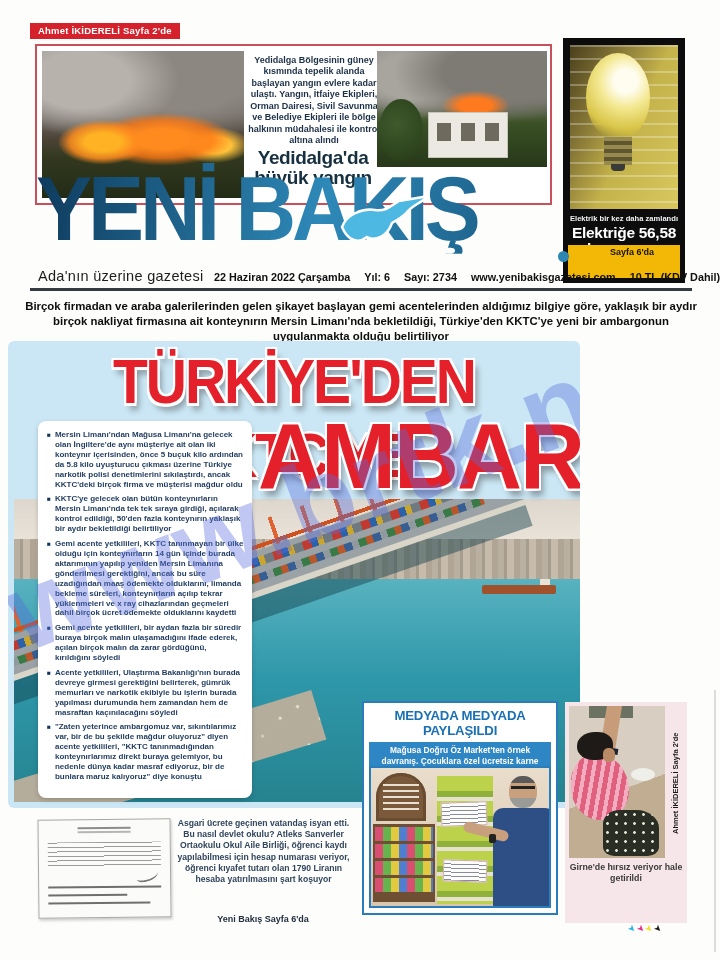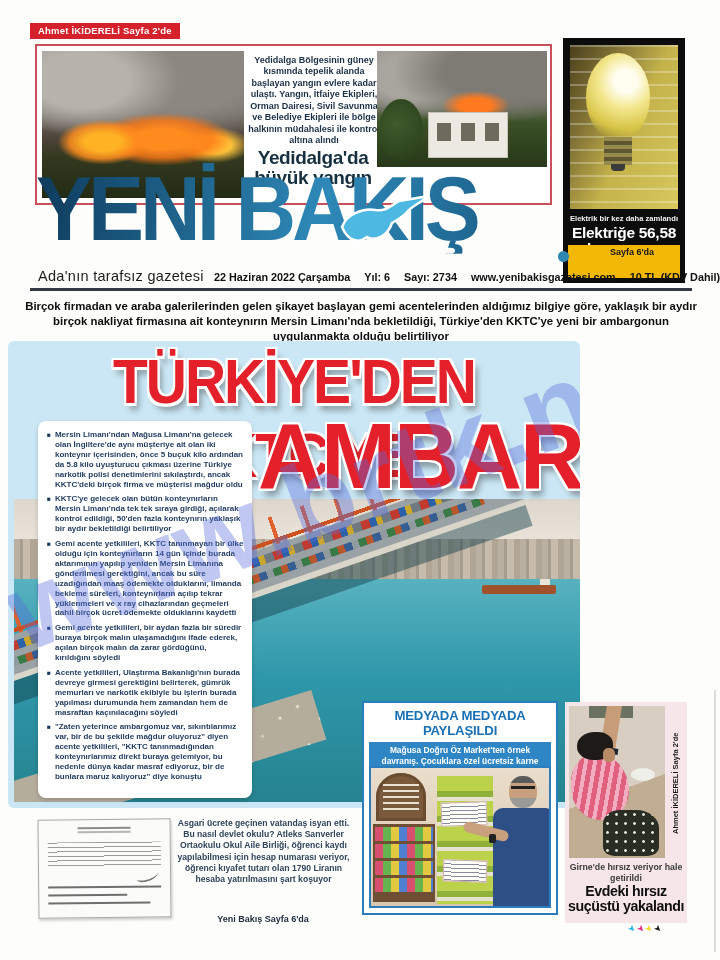--- a/index.html
+++ b/index.html
@@ -237,21 +237,21 @@
     <div class="eref">Sayfa 6'da</div>
   </div>
 
   <div class="masthead">
     <div class="mtitle">YENİ BAKIŞ</div>
     <svg class="cyprus" viewBox="0 0 98 64">
       <path d="M6,34 C10,22 26,15 39,17 C50,19 56,12 63,8 L93,3 C84,10 75,14 72,18 C68,24 62,26 56,30 C52,42 41,49 31,44 C21,52 11,46 6,34 Z" fill="#4db8e2" stroke="#ffffff" stroke-width="2.5"></path>
     </svg>
     <div class="logodot"></div>
   </div>
-  <div class="tagline">Ada'nın tarafsız gazetesi</div>
+  <div class="tagline">Ada'nın üzerine gazetesi</div>
   <div class="dateline">
     <span>22 Haziran 2022 Çarşamba</span><span>Yıl: 6</span><span>Sayı: 2734</span><span>www.yenibakisgazetesi.com</span><span>10 TL (KDV Dahil)</span>
   </div>
   <div class="rule"></div>
 
   <div class="lead">Birçok firmadan ve araba galerilerinden gelen şikayet başlayan gemi acentelerinden aldığımız bilgiye göre, yaklaşık bir aydır birçok nakliyat firmasına ait konteynırın Mersin Limanı'nda bekletildiği, Türkiye'den KKTC'ye yeni bir ambargonun uygulanmakta olduğu belirtiliyor</div>
 
   <div class="bluebox">
     <div class="port">
       <div class="sky"></div>
@@ -338,21 +338,20 @@
       <div class="arm2"></div>
       <div class="watch2"></div>
       <div class="slipper"></div>
       <div class="shirt"></div>
       <div class="hair"></div>
       <div class="face"></div>
       <div class="shorts"></div>
     </div>
     <div class="tbyline">Ahmet İKİDERELİ Sayfa 2'de</div>
     <div class="tcap">Girne'de hırsız veriyor hale getirildi</div>
-    <div class="thead">Evdeki hırsız suçüstü yakalandı</div>
   </div>
 
   <div class="doc">
     <div class="t"></div>
     <div class="p"></div>
     <div class="sig"></div>
     <div class="b b1"></div>
     <div class="b b2"></div>
     <div class="b b3"></div>
   </div>

